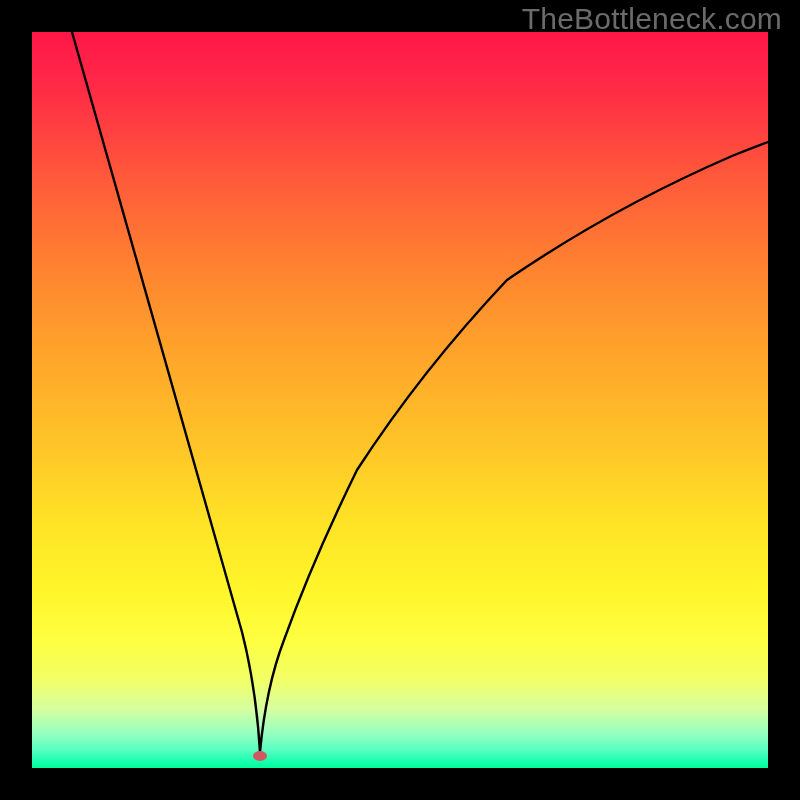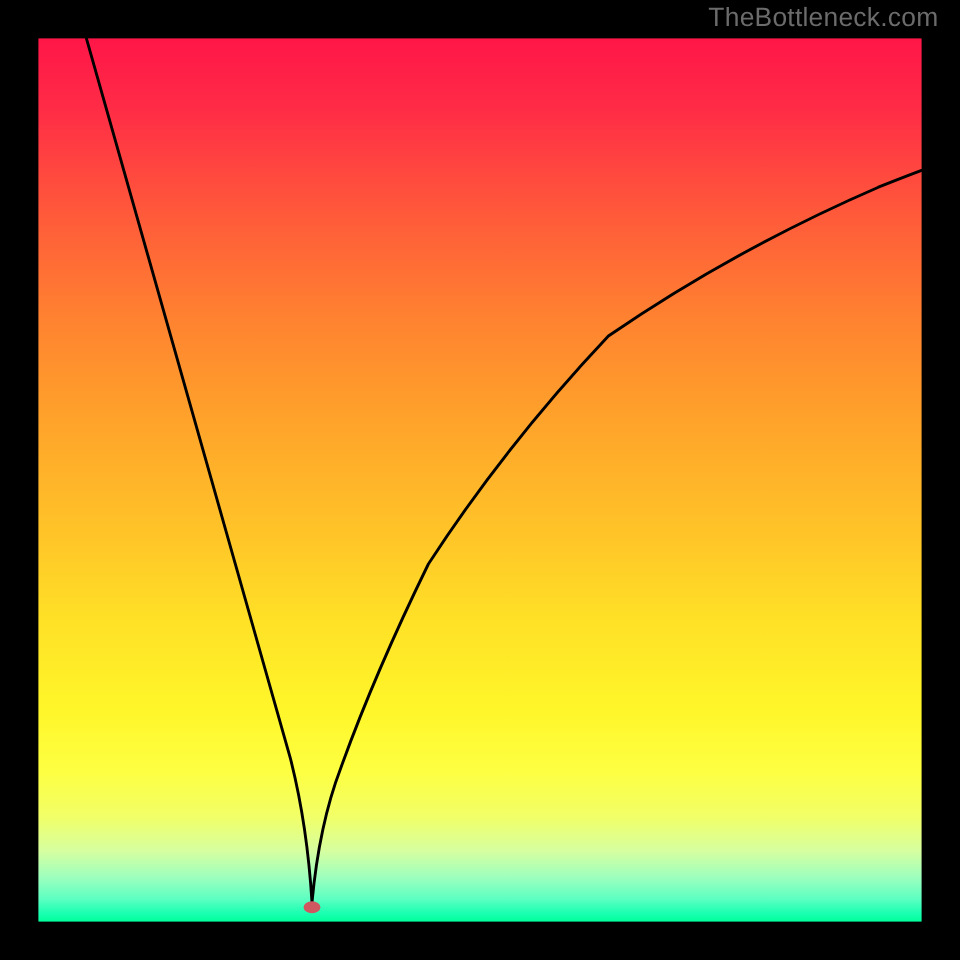--- a/index.html
+++ b/index.html
@@ -13,21 +13,21 @@
   .frame {
     position: relative;
     width: 800px;
     height: 800px;
     background: #000;
   }
   .watermark {
     position: absolute;
     top: 2px;
     right: 18px;
-    font-size: 22px;
+    font-size: 30px;
     font-weight: 400;
     color: #6b6b6b;
     letter-spacing: 0.2px;
     z-index: 20;
   }
   .plot-area {
     position: absolute;
     left: 32px;
     top: 32px;
     width: 736px;

